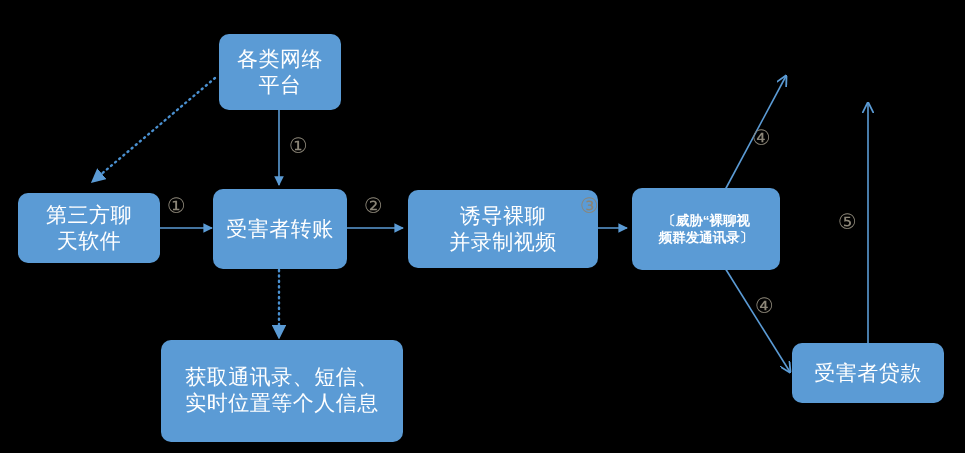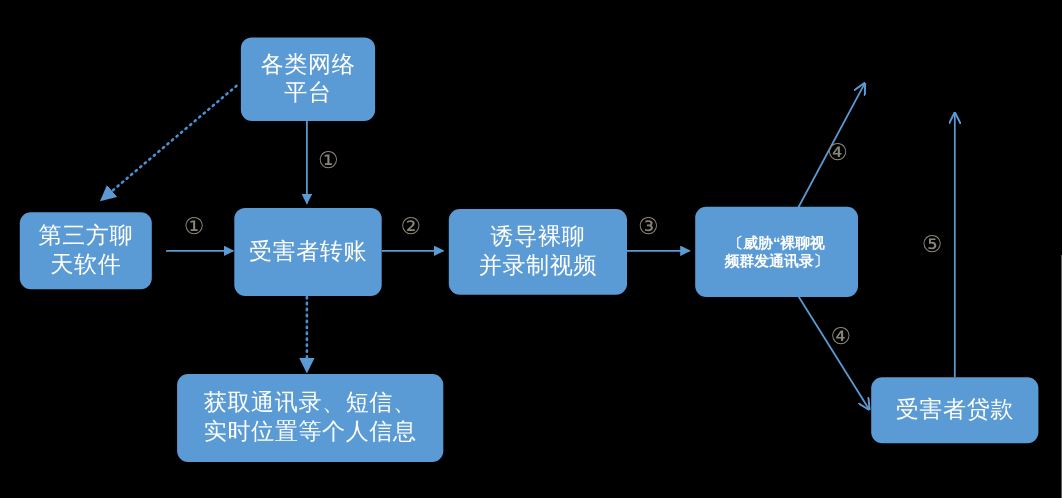--- a/index.html
+++ b/index.html
@@ -99,40 +99,40 @@
     <line x1="725" y1="268" x2="790" y2="372" stroke="#5b9bd5" stroke-width="1.6" marker-end="url(#arrowOpen)"></line>
 
     <line x1="868" y1="343" x2="868" y2="103" stroke="#5b9bd5" stroke-width="1.6" marker-end="url(#arrowOpen)"></line>
   </svg>
 
   <div class="node n-main" style="left:219px; top:34px; width:122px; height:76px;">
     <span class="line">各类网络</span>
     <span class="line">平台</span>
   </div>
 
-  <div class="node n-main" style="left:18px; top:193px; width:120px; height:70px;">
+  <div class="node n-main" style="left:18px; top:193px; width:142px; height:70px;">
     <span class="line">第三方聊</span>
     <span class="line">天软件</span>
   </div>
 
   <div class="node n-main" style="left:213px; top:189px; width:134px; height:80px;">
     <span class="line">受害者转账</span>
   </div>
 
-  <div class="node n-main" style="left:408px; top:190px; width:162px; height:78px;">
+  <div class="node n-main" style="left:408px; top:190px; width:190px; height:78px;">
     <span class="line">诱导裸聊</span>
     <span class="line">并录制视频</span>
   </div>
 
   <div class="node" style="left:632px; top:188px; width:148px; height:82px;">
     <span class="line n-sub">〔威胁“裸聊视</span>
     <span class="line n-sub">频群发通讯录〕</span>
   </div>
 
-  <div class="node n-main" style="left:161px; top:340px; width:242px; height:80px;font-family:Liberation Serif, serif;">
+  <div class="node n-main" style="left:161px; top:340px; width:242px; height:102px;font-family:Liberation Serif, serif;">
     <span class="line">获取通讯录、短信、</span>
     <span class="line">实时位置等个人信息</span>
   </div>
 
 
   <div class="node n-main" style="left:792px; top:343px; width:152px; height:60px;text-align:center;">
     <span class="line">受害者贷款</span>
   </div>
 
   <div class="edge-label" style="left:289px; top:136px;">①</div>

